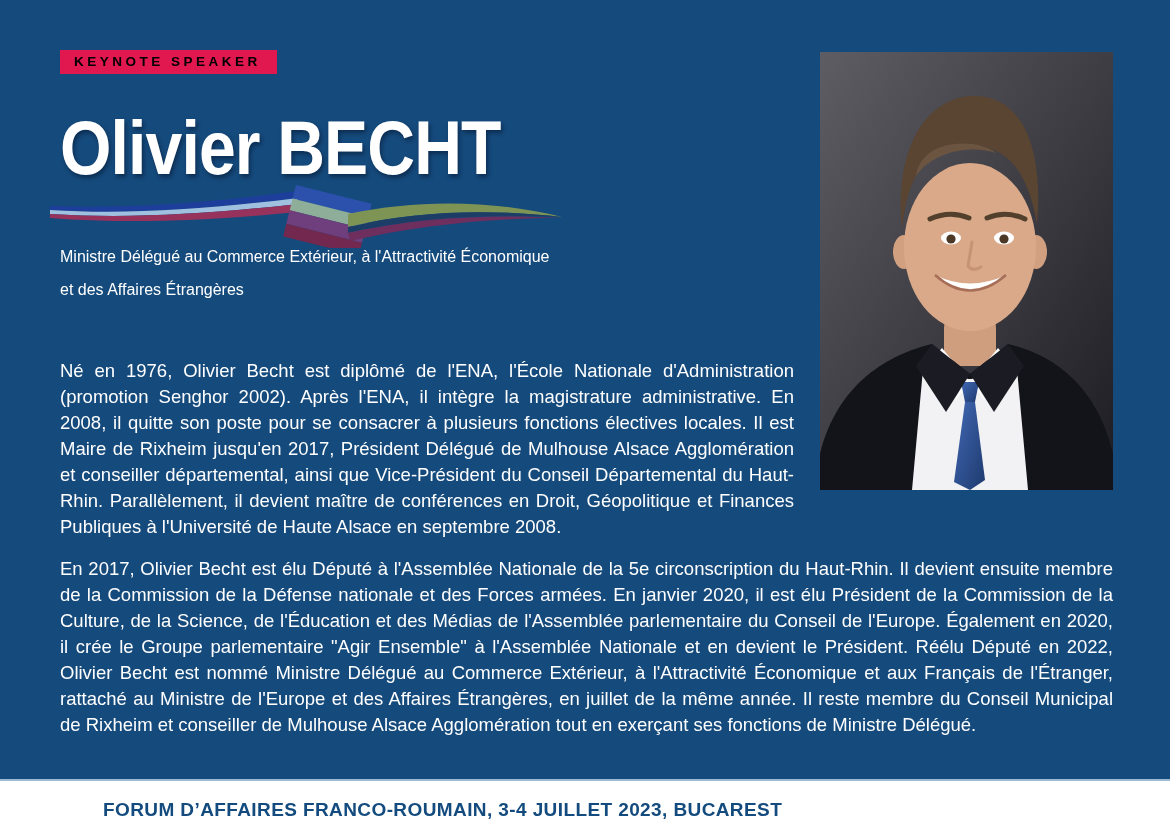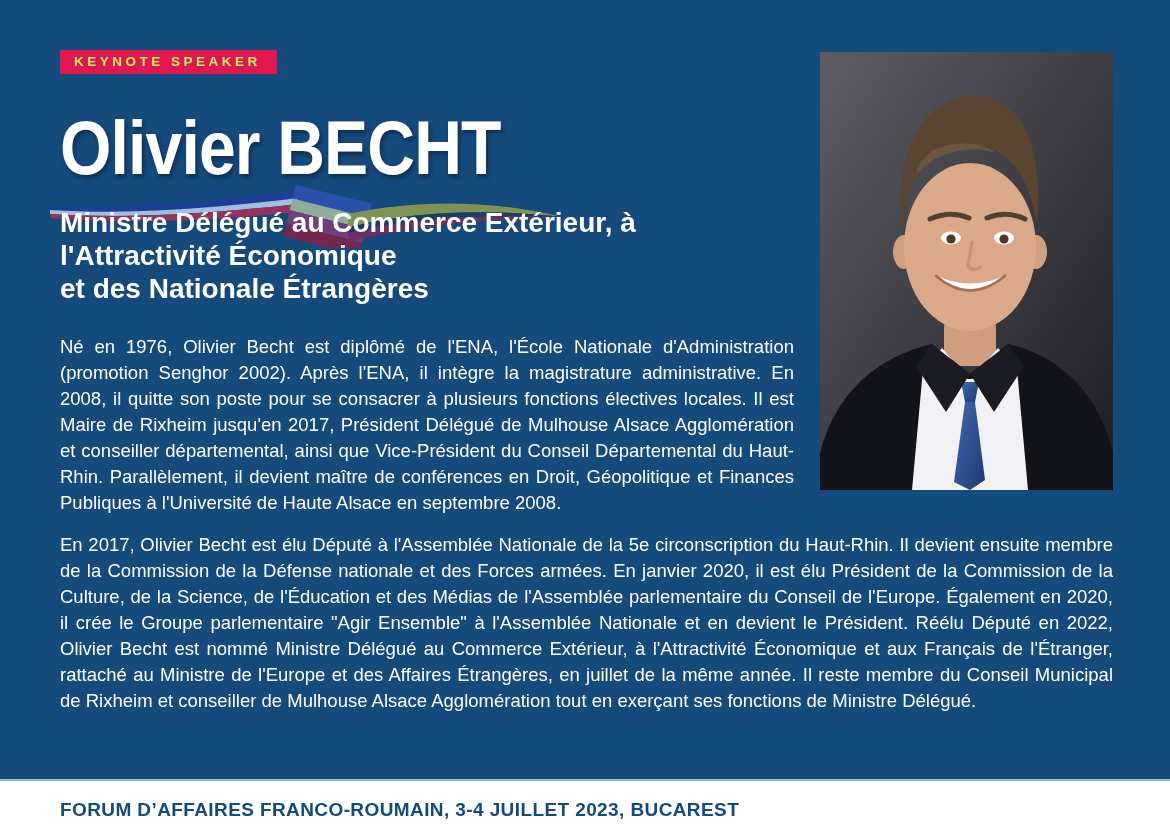--- a/index.html
+++ b/index.html
@@ -28,21 +28,21 @@
     height: 438px;
     margin: 52px 0 14px 26px;
     background: #2a2a30;
   }
   .photo-frame svg { display: block; width: 100%; height: 100%; }
 
   .badge {
     display: inline-block;
     margin-top: 50px;
     background: #E1174F;
-    color: #bef264;
+    color: #000000;
     font-size: 13.5px;
     font-weight: bold;
     letter-spacing: 3.5px;
     padding: 5px 16px 5px 14px;
     line-height: 14px;
   }
 
   .title {
     position: relative;
     z-index: 3;
@@ -61,44 +61,45 @@
     position: absolute;
     left: 48px;
     top: 184px;
     width: 520px;
     height: 64px;
     z-index: 1;
     pointer-events: none;
   }
 
   .subtitle {
-    margin-top: 18px;
-    font-size: 28px;
-    font-weight: bold;
+    margin-top: 52px;
+    font-size: 16px;
+    font-weight: normal;
     line-height: 33px;
   }
   .subtitle span { display: block; }
 
   .bio p {
     font-size: 18.5px;
     line-height: 26px;
     text-align: justify;
   }
-  .bio .p1 { margin-top: 29px; }
+  .bio .p1 { margin-top: 52px; }
   .bio .p2 { margin-top: 16px; }
 
   .footer {
     position: absolute;
     left: 0; right: 0; bottom: 0;
     height: 59px;
     background: #ffffff;
     border-top: 2px solid #9EB9D4;
     z-index: 4;
     display: flex;
     align-items: center;
+    padding-left: 43px;
   }
   .footer-text {
     margin-left: 60px;
     color: #134B7E;
     font-size: 19px;
     font-weight: bold;
     letter-spacing: 0.4px;
   }
 </style>
 </head>
@@ -186,21 +187,21 @@
     <div class="badge">
       <span>KEYNOTE SPEAKER</span>
     </div>
 
     
     <h1 class="title">Olivier BECHT</h1>
 
     
     <div class="subtitle">
       <span>Ministre Délégué au Commerce Extérieur, à l'Attractivité Économique</span>
-      <span>et des Nationale Étrangères</span>
+      <span>et des Affaires Étrangères</span>
     </div>
 
     
     <div class="bio">
       <p class="p1">Né en 1976, Olivier Becht est diplômé de l'ENA, l'École Nationale d'Administration (promotion Senghor 2002). Après l'ENA, il intègre la magistrature administrative. En 2008, il quitte son poste pour se consacrer à plusieurs fonctions électives locales. Il est Maire de Rixheim jusqu'en 2017, Président Délégué de Mulhouse Alsace Agglomération et conseiller départemental, ainsi que Vice-Président du Conseil Départemental du Haut-Rhin. Parallèlement, il devient maître de conférences en Droit, Géopolitique et Finances Publiques à l'Université de Haute Alsace en septembre 2008.</p>
       <p class="p2">En 2017, Olivier Becht est élu Député à l'Assemblée Nationale de la 5e circonscription du Haut-Rhin. Il devient ensuite membre de la Commission de la Défense nationale et des Forces armées. En janvier 2020, il est élu Président de la Commission de la Culture, de la Science, de l'Éducation et des Médias de l'Assemblée parlementaire du Conseil de l'Europe. Également en 2020, il crée le Groupe parlementaire "Agir Ensemble" à l'Assemblée Nationale et en devient le Président. Réélu Député en 2022, Olivier Becht est nommé Ministre Délégué au Commerce Extérieur, à l'Attractivité Économique et aux Français de l'Étranger, rattaché au Ministre de l'Europe et des Affaires Étrangères, en juillet de la même année. Il reste membre du Conseil Municipal de Rixheim et conseiller de Mulhouse Alsace Agglomération tout en exerçant ses fonctions de Ministre Délégué.</p>
     </div>
 
   </div>
 

